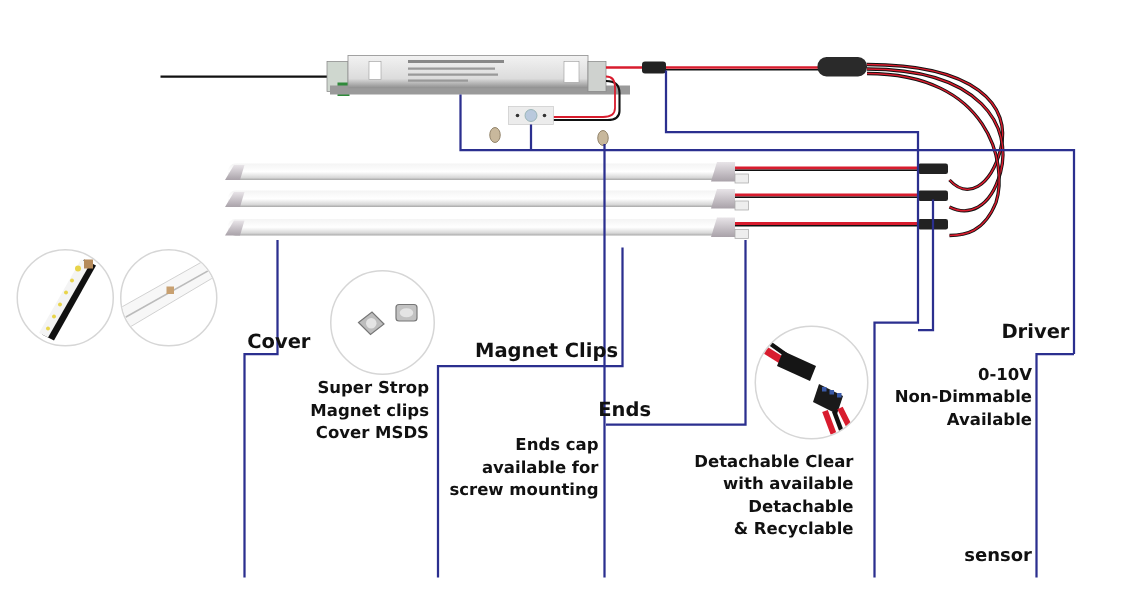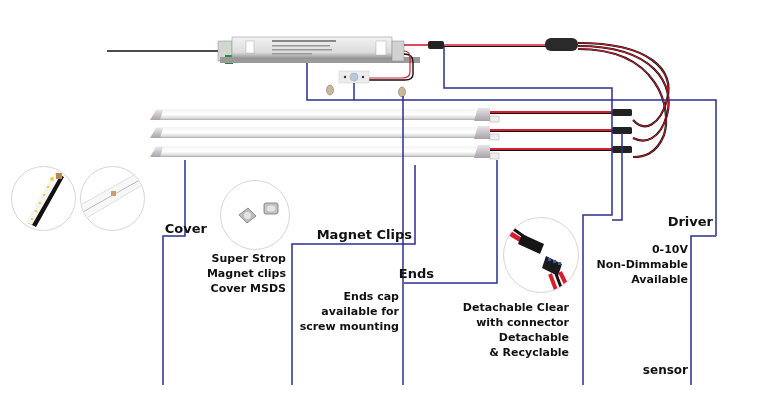--- a/index.html
+++ b/index.html
@@ -191,21 +191,21 @@
   <div class="lbl title" style="right:326px;top:266px;">Ends</div>
   <div class="lbl desc" style="right:361px;top:289px;">
     <div>Ends cap</div>
     <div>available for</div>
     <div>screw mounting</div>
   </div>
 
   
   <div class="lbl desc" style="right:191px;top:300px;">
     <div>Detachable Clear</div>
-    <div>with connector</div>
+    <div>with available</div>
     <div>Detachable</div>
     <div>&amp; Recyclable</div>
   </div>
 
   
   <div class="lbl title" style="right:47px;top:214px;text-align:center;">Driver</div>
   <div class="lbl desc" style="right:72px;top:242px;">
     <div>0-10V</div>
     <div>Non-Dimmable</div>
     <div>Available</div>

